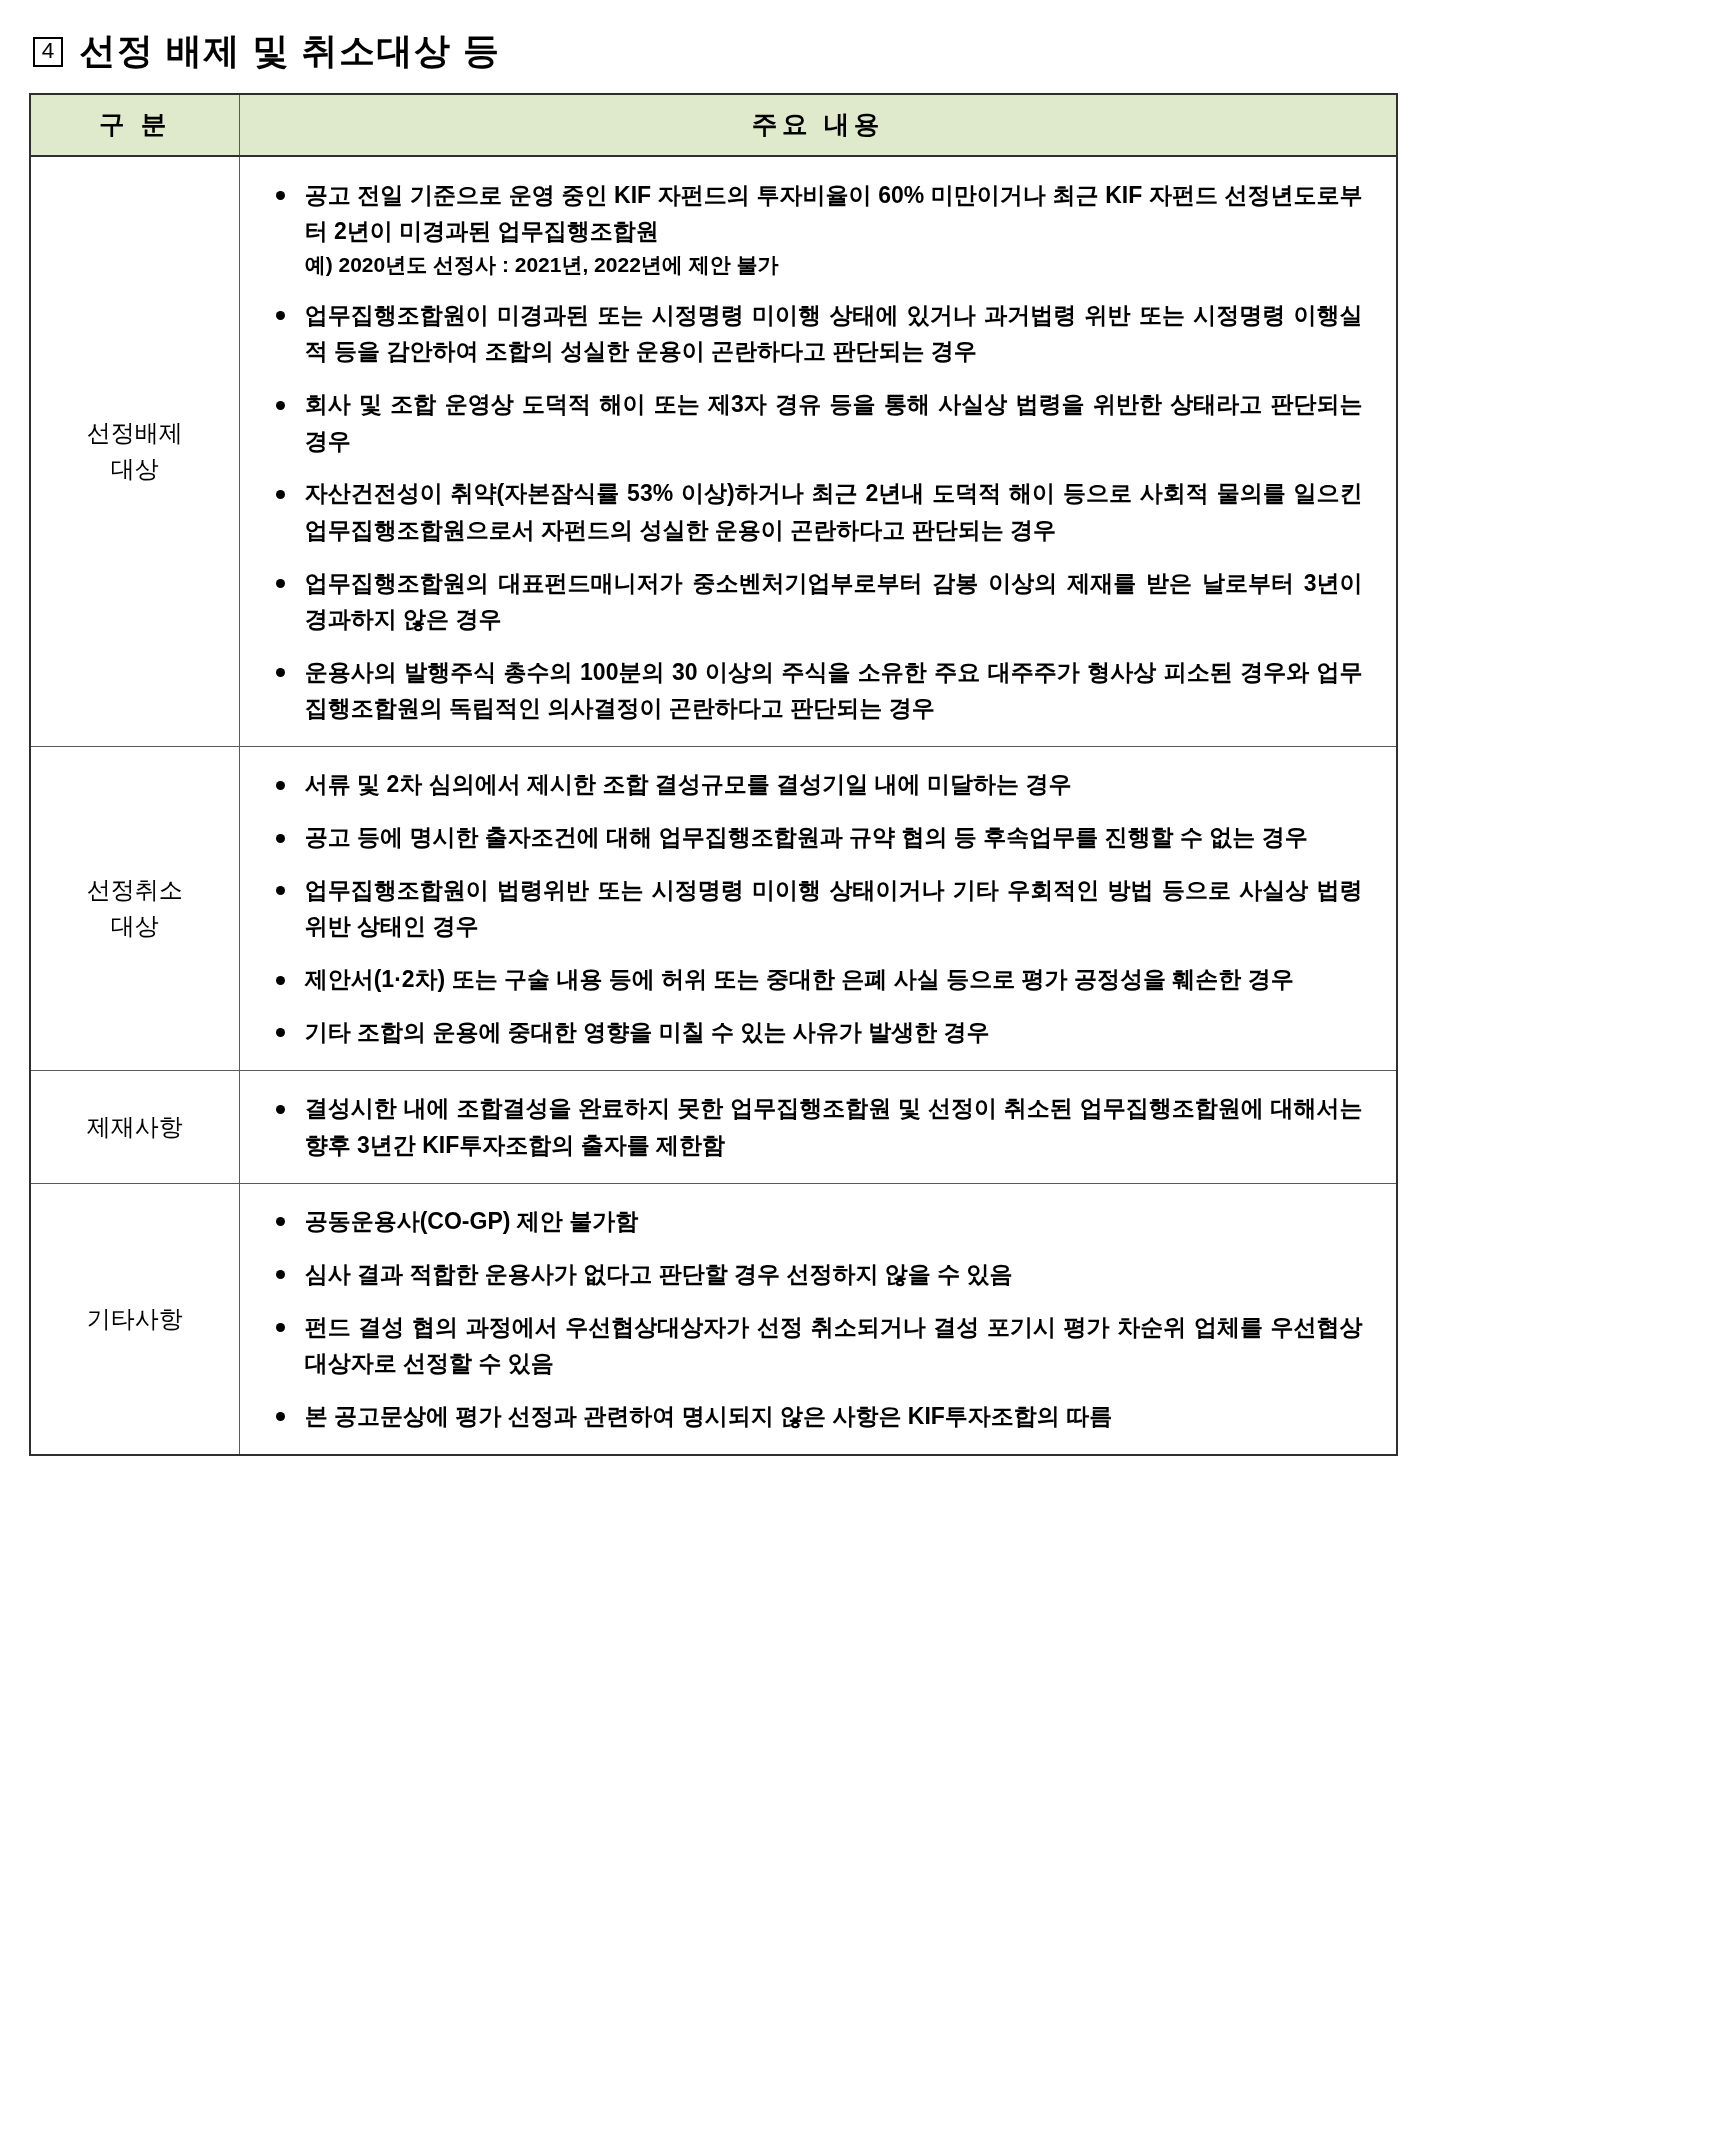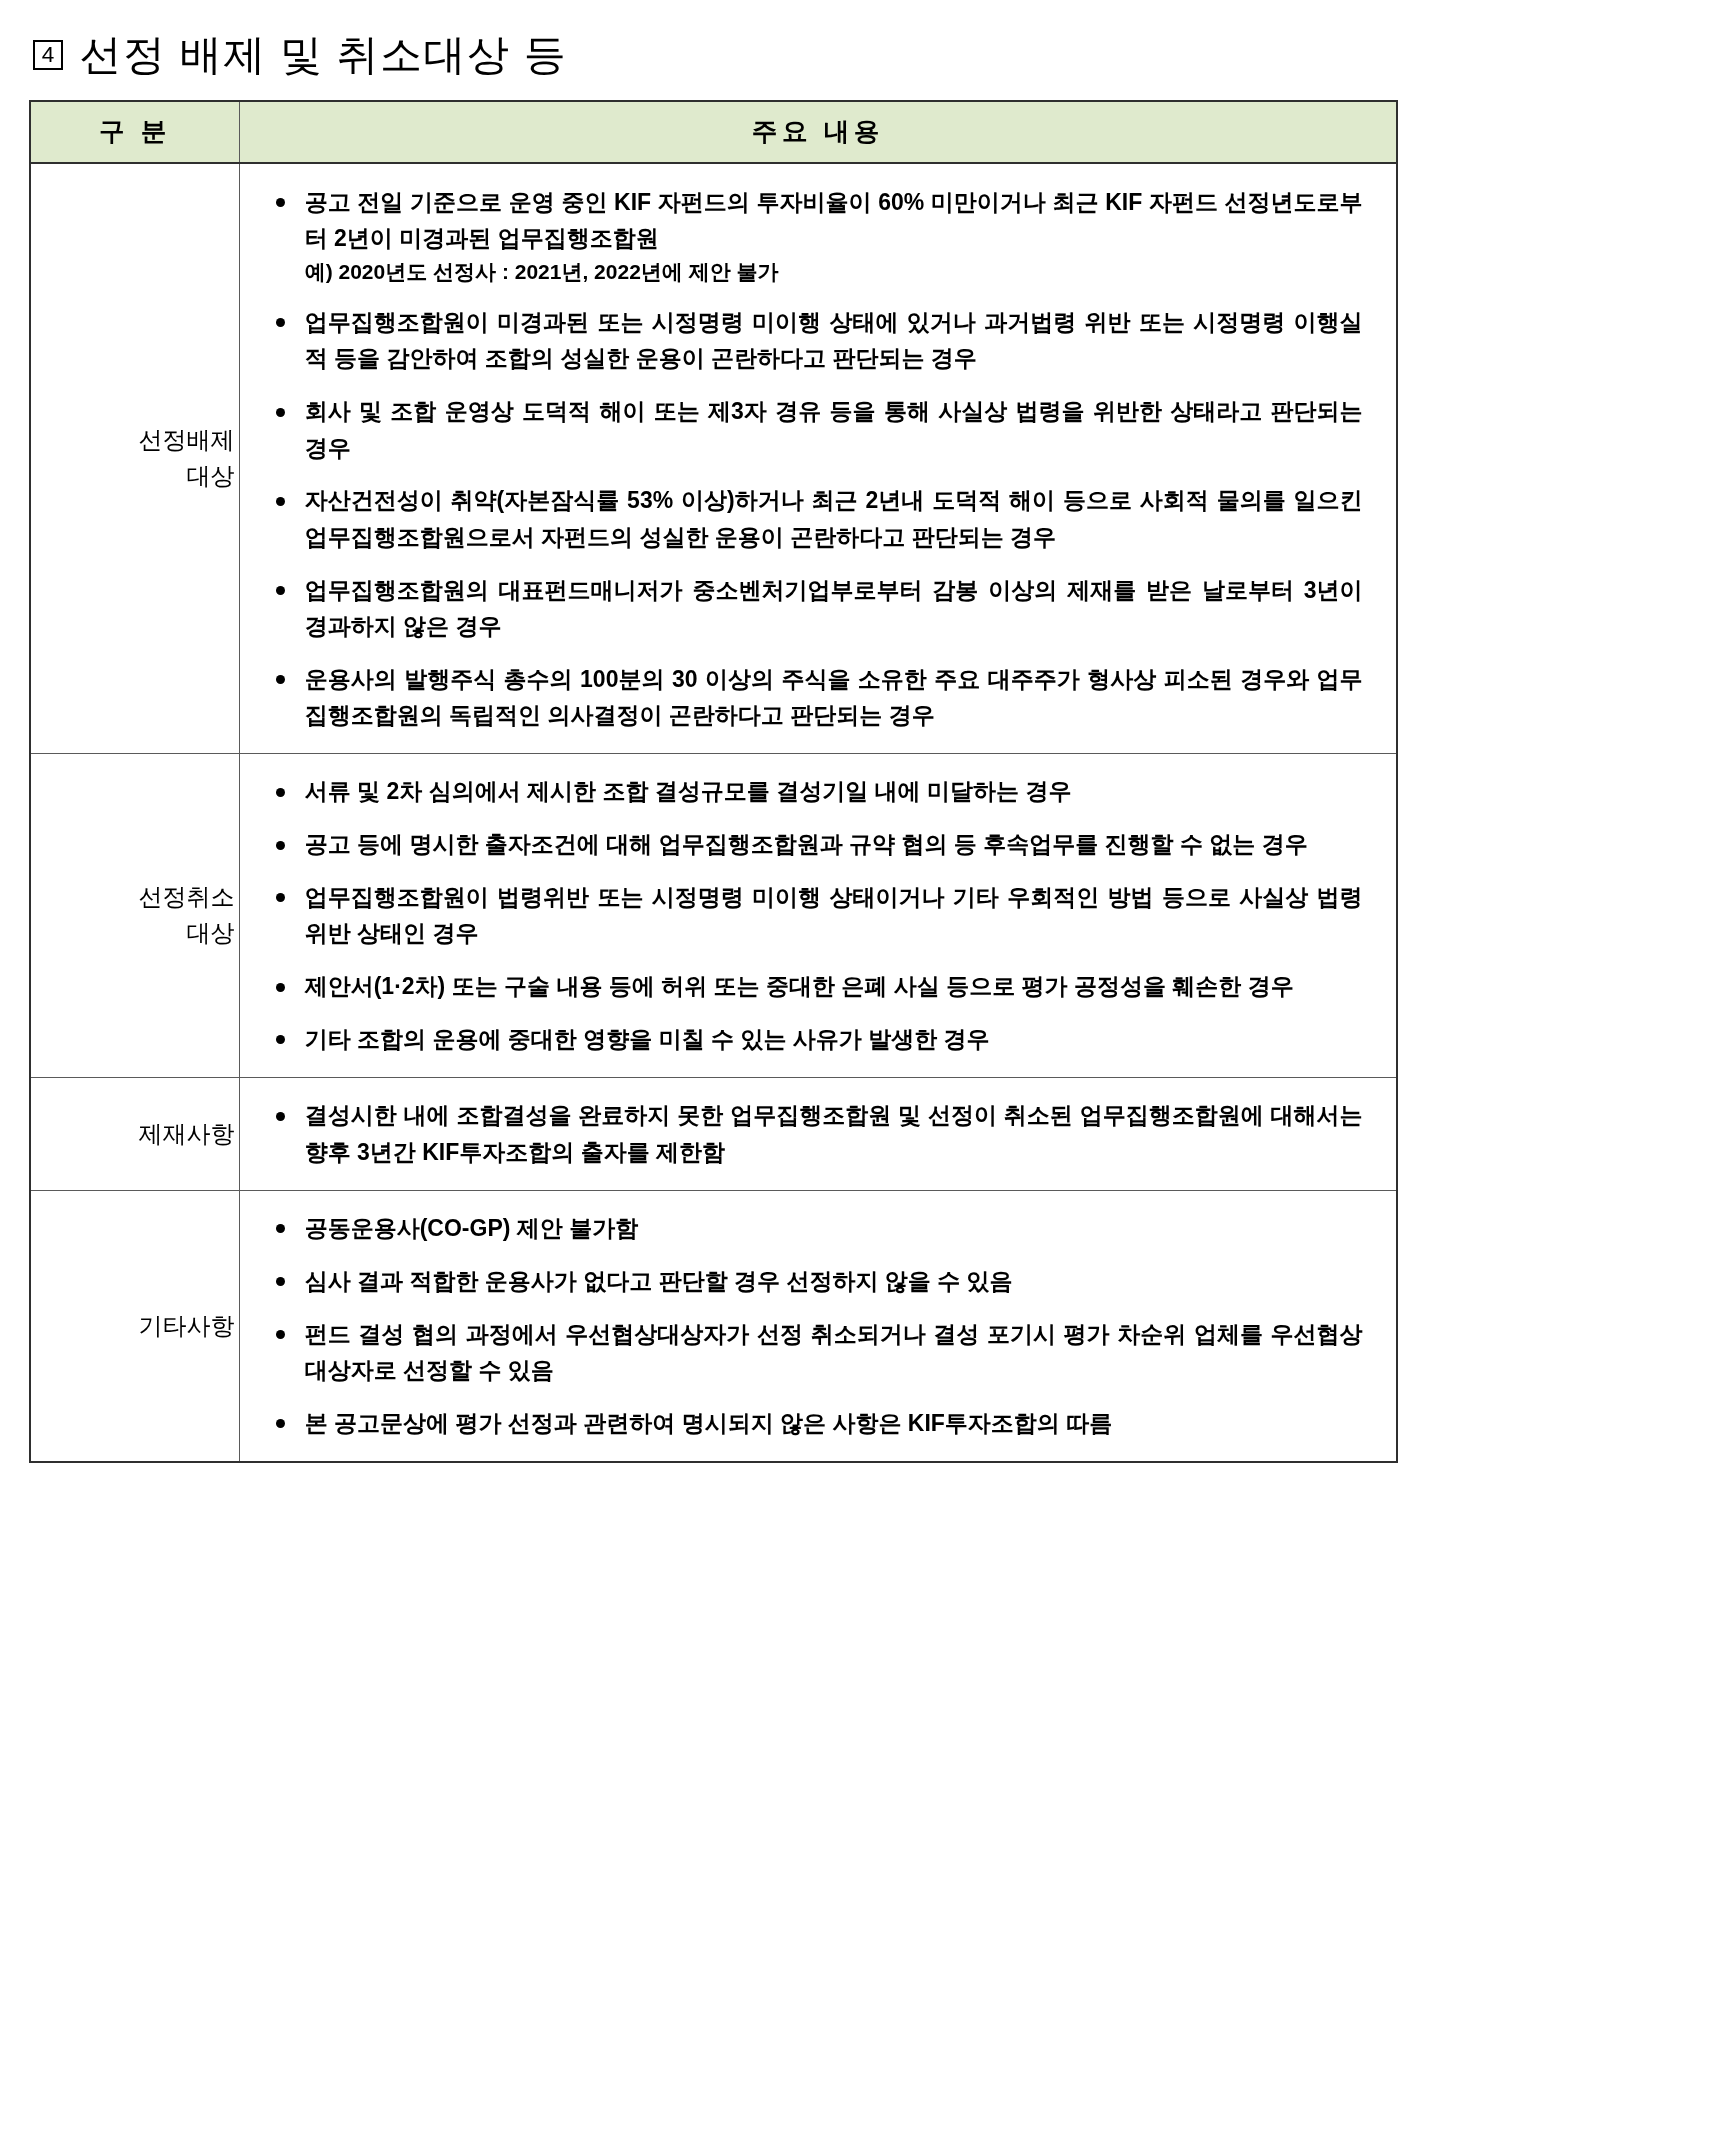--- a/index.html
+++ b/index.html
@@ -32,22 +32,22 @@
     justify-content: center;
     width: 30px;
     height: 30px;
     border: 2.3px solid #000;
     font-size: 22.5px;
     line-height: 1;
     font-weight: 400;
     box-sizing: border-box;
   }
   .heading-text {
-    font-size: 42px;
-    font-weight: 400;
+    font-size: 36px;
+    font-weight: 700;
     letter-spacing: 1.5px;
     white-space: nowrap;
   }
 
   
   table.main-table {
     border-collapse: collapse;
     width: 1369px;
     table-layout: fixed;
     border: 2.3px solid #2f2f2f;
@@ -63,21 +63,21 @@
     font-size: 25.6px;
     font-weight: 700;
     letter-spacing: 4.5px;
     padding: 12px 0 13.5px 0;
     text-align: center;
     border-bottom: 2.3px solid #2f2f2f;
   }
   col.col-category { width: 210px; }
 
   td.category-cell {
-    text-align: right;
+    text-align: center;
     font-size: 24px;
     line-height: 1.5;
     padding: 7.5px 4.5px;
     white-space: pre-line;
   }
   td.content-cell {
     padding: 19.5px 33px 19.5px 25.6px;
     font-weight: bold;
   }
 

